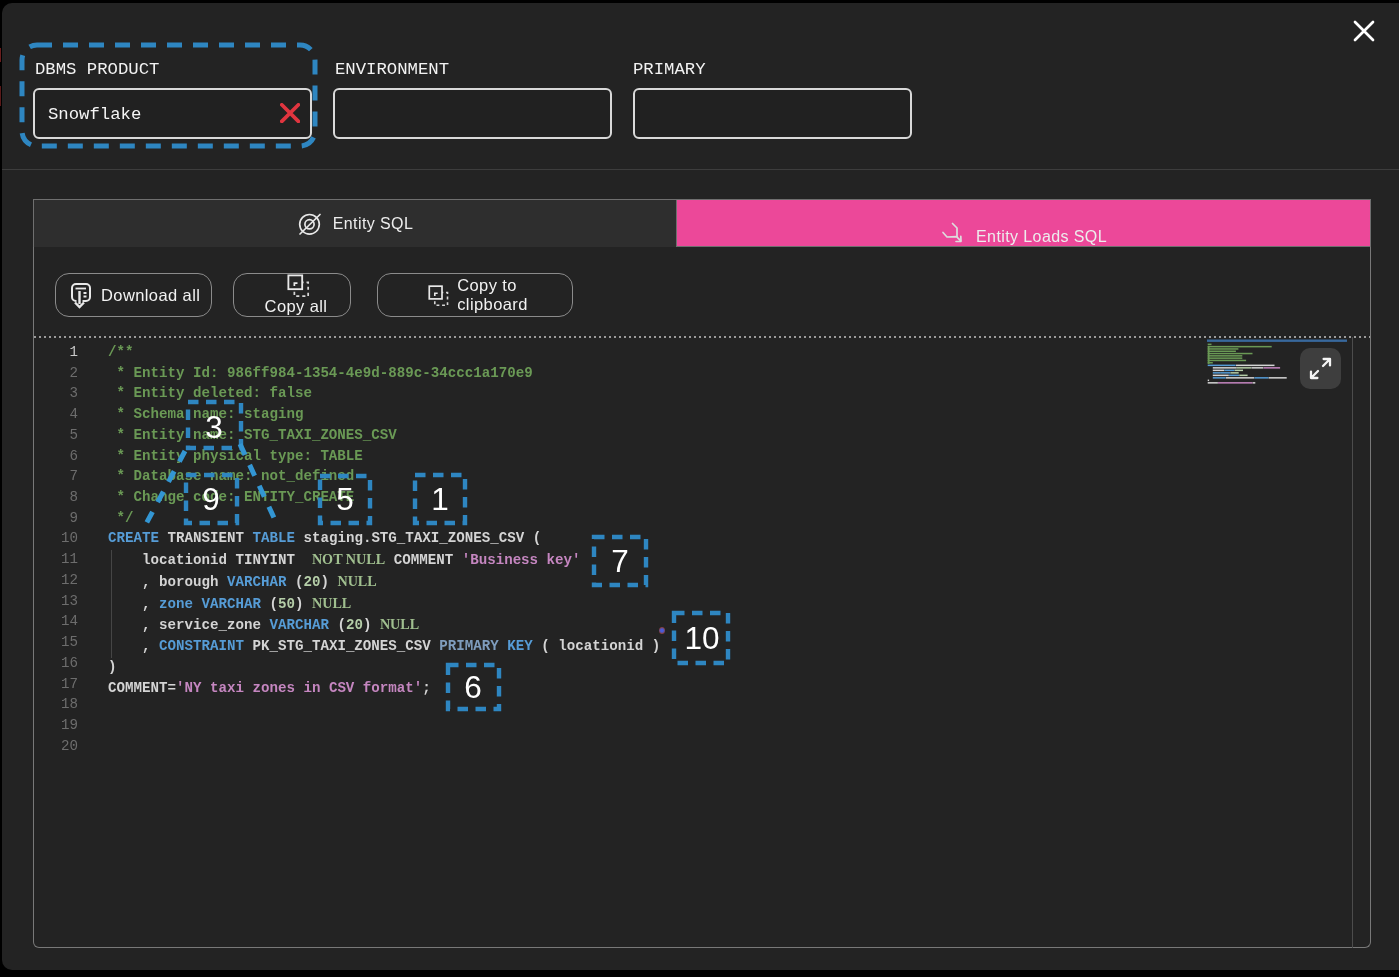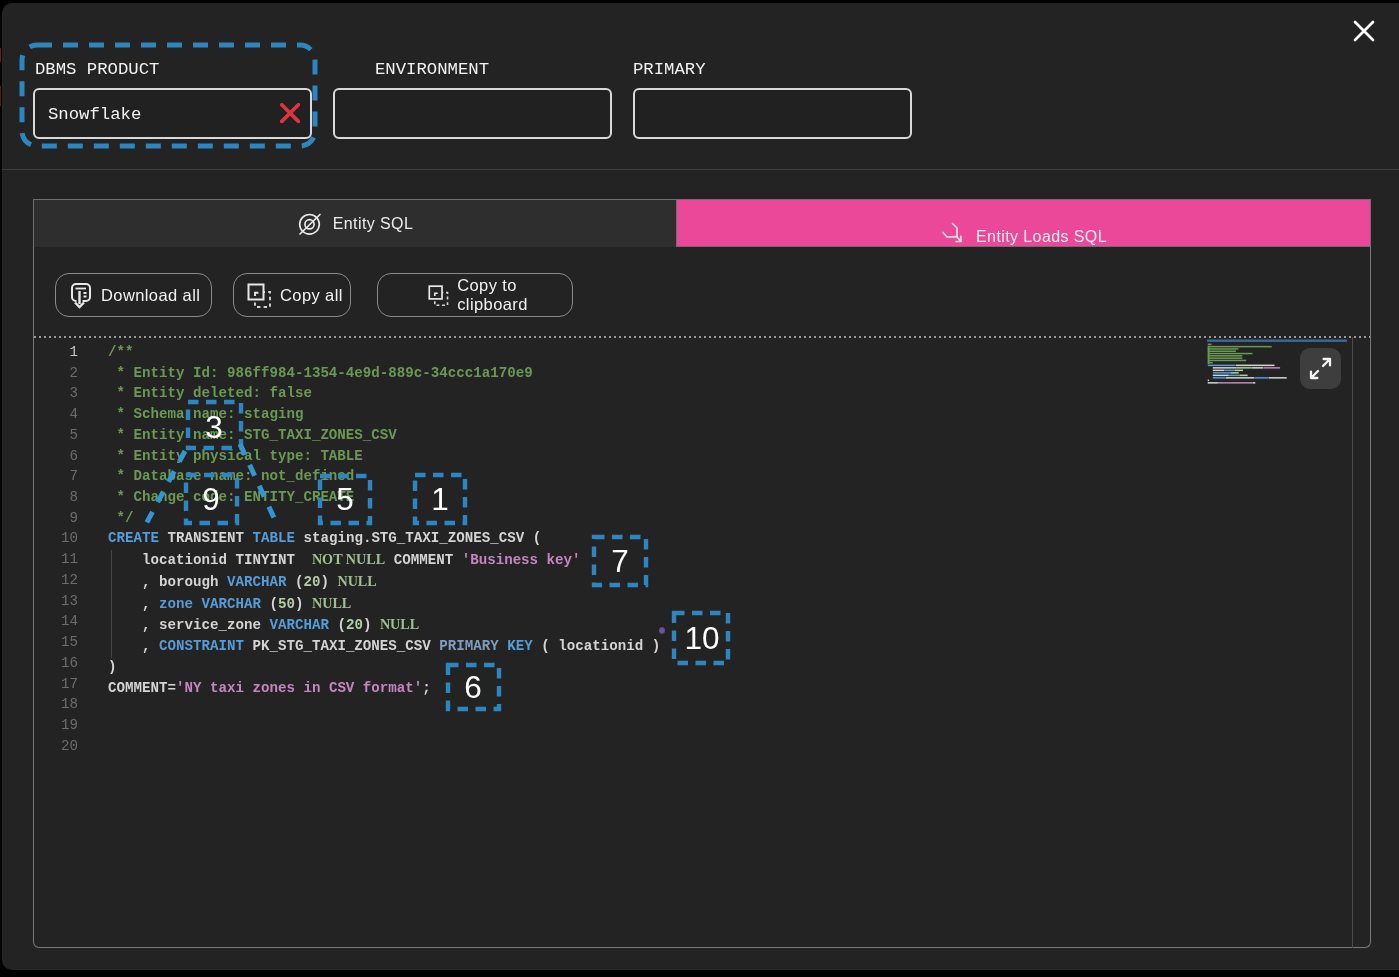--- a/index.html
+++ b/index.html
@@ -37,21 +37,21 @@
 <body>
 <div class="modal"></div>
 <div class="abs" style="left:0;top:48px;width:1px;height:14px;background:#6a1d1d;"></div>
 <div class="abs" style="left:0;top:86px;width:1px;height:20px;background:#5a1919;"></div>
 
 <svg class="abs" style="left:1353px;top:20px;" width="22" height="22" viewBox="0 0 22 22">
   <path d="M2 2 L20 20 M20 2 L2 20" stroke="#ffffff" stroke-width="2.7" stroke-linecap="round" fill="none"></path>
 </svg>
 
 <div class="abs lbl" style="left:35px;top:59.5px;">DBMS PRODUCT</div>
-<div class="abs lbl" style="left:335px;top:59.5px;margin-left:40px;">ENVIRONMENT</div>
+<div class="abs lbl" style="left:335px;top:59.5px;">ENVIRONMENT</div>
 <div class="abs lbl" style="left:633px;top:59.5px;">PRIMARY</div>
 <div class="input" style="left:33px;top:88px;"></div>
 <div class="input" style="left:333px;top:88px;"></div>
 <div class="input" style="left:633px;top:88px;"></div>
 <div class="abs" style="left:48px;top:105px;font-family:'Liberation Mono',monospace;font-size:17.3px;color:#f5f5f5;">Snowflake</div>
 <svg class="abs" style="left:280px;top:103px;" width="20" height="20" viewBox="0 0 20 20">
   <path d="M1.8 1.8 L18.4 18.4 M18.4 1.8 L1.8 18.4" stroke="#e0353f" stroke-width="3.7" stroke-linecap="round" fill="none"></path>
 </svg>
 <div class="abs" style="left:2px;top:169px;width:1397px;height:1px;background:#3d3d3d;"></div>
 
@@ -81,21 +81,21 @@
   <svg style="margin-left:13px;" width="23" height="28" viewBox="0 0 23 28">
     <rect x="3" y="3" width="18" height="17" rx="4" stroke="#e8e8e8" stroke-width="2" fill="none"></rect>
     <path d="M6.5 7.5 L17 7.5" stroke="#e8e8e8" stroke-width="1.8" fill="none"></path>
     <path d="M14.5 12 L17.5 12 M14.5 15.5 L17.5 15.5" stroke="#e8e8e8" stroke-width="1.8" fill="none"></path>
     <path d="M10.5 10 L10.5 22.5" stroke="#232323" stroke-width="6" fill="none"></path>
     <path d="M10.5 10 L10.5 23" stroke="#e8e8e8" stroke-width="2.4" fill="none"></path>
     <path d="M6 21.5 L10.5 26 L15 21.5" stroke="#e8e8e8" stroke-width="2.4" fill="none" stroke-linejoin="miter"></path>
   </svg>
   <span style="margin-left:9px;">Download all</span>
 </div>
-<div class="btn" style="left:233px;width:118px;">
+<div class="btn" style="left:233px;width:118px;flex-direction:column;">
   <svg style="margin-left:13px;" width="25" height="25" viewBox="0 0 25 25">
     <rect x="8" y="9" width="15" height="15" fill="none" stroke="#d6d6d6" stroke-width="1.9" stroke-dasharray="3.4 3.2"></rect>
     <rect x="1.5" y="1.5" width="15" height="15" fill="#262626" stroke="#e8e8e8" stroke-width="2"></rect>
     <path d="M8 13 L8 9.8 L11.4 9.8" stroke="#e8e8e8" stroke-width="1.9" fill="none"></path>
   </svg>
   <span style="margin-left:8px;">Copy all</span>
 </div>
 <div class="btn" style="left:377px;width:196px;padding-left:37px;">
   <svg style="margin-left:13px;" width="25" height="25" viewBox="0 0 25 25">
     <rect x="8" y="9" width="15" height="15" fill="none" stroke="#d6d6d6" stroke-width="1.9" stroke-dasharray="3.4 3.2"></rect>

